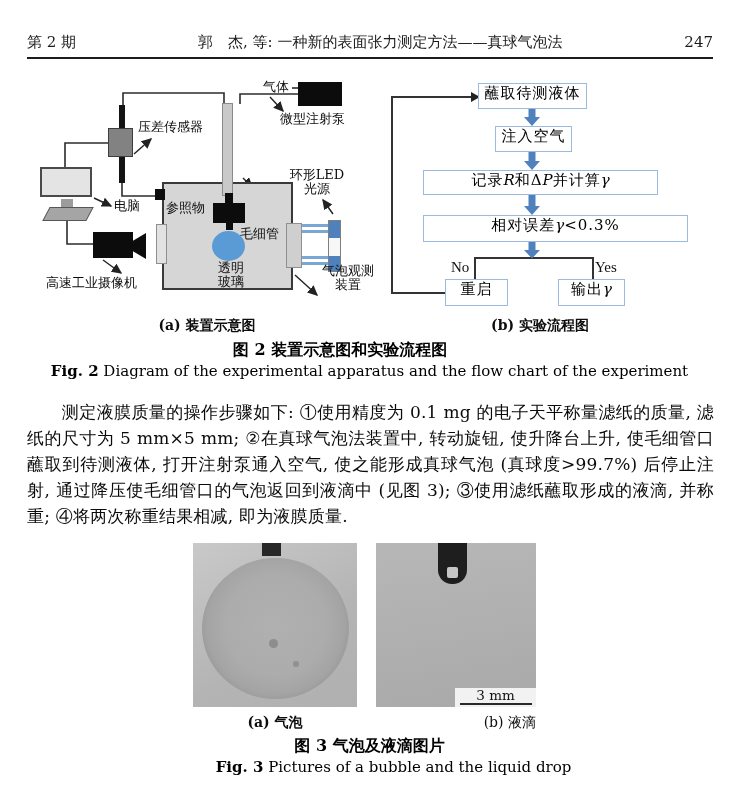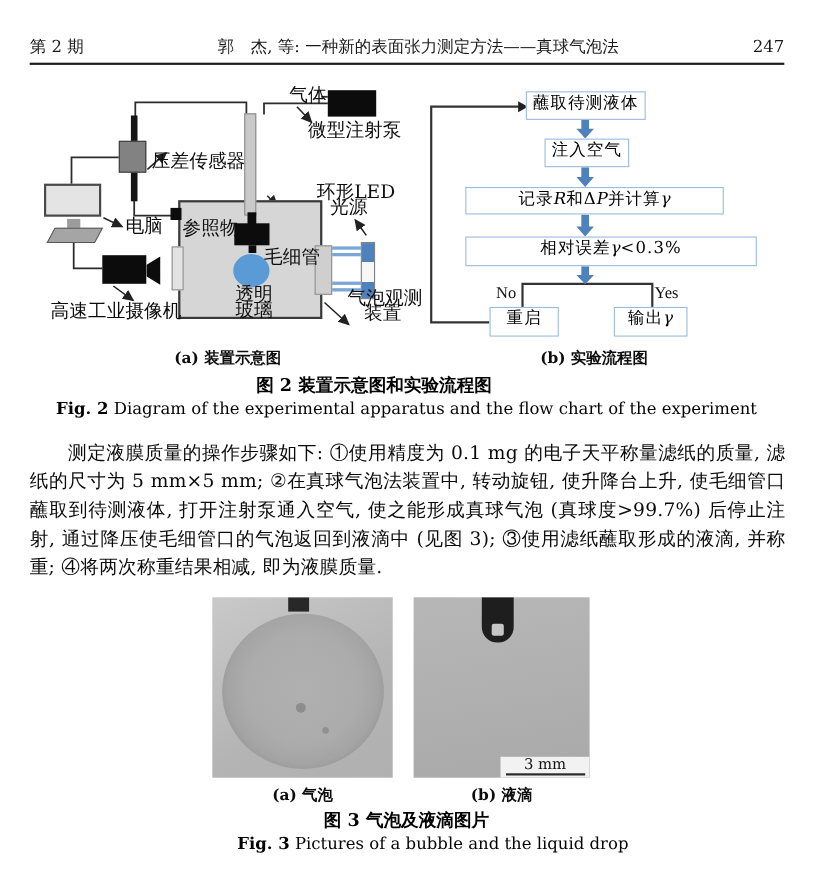--- a/index.html
+++ b/index.html
@@ -1,21 +1,21 @@
 <!DOCTYPE html>
 <html><head>
 <meta charset="utf-8">
 <style>
   html,body{margin:0;padding:0;background:#ffffff;}
   .page{position:relative;width:739px;height:794px;background:#fff;overflow:hidden;
         font-family:"DejaVu Serif","Liberation Serif",serif;color:#111;}
   .abs{position:absolute;}
   .hdr{display:flex;justify-content:space-between;align-items:baseline;font-size:15px;color:#1a1a1a;}
   .rule{background:#1c1c1c;}
-  .lbl{font-size:17px;line-height:14px;color:#0d0d0d;white-space:nowrap;}
+  .lbl{font-size:13px;line-height:14px;color:#0d0d0d;white-space:nowrap;}
   .lblc{text-align:center;}
   .shape{box-sizing:border-box;}
   .fbox{position:absolute;box-sizing:border-box;border:1.5px solid #9cbade;background:#fff;
         display:flex;align-items:flex-start;justify-content:center;font-size:15px;color:#000;letter-spacing:1px;}
   .fbox i{font-style:italic;letter-spacing:0;font-family:"DejaVu Serif",serif;}
   .branchlbl{font-size:15px;color:#111;font-family:"Liberation Serif",serif;}
   .cap{font-size:14px;color:#0d0d0d;text-align:center;}
   .capcn{font-size:16px;font-weight:bold;text-align:center;color:#000;}
   .capen{font-size:15px;text-align:center;color:#000;}
   .capen b{font-weight:bold;}
@@ -99,21 +99,21 @@
   <div class="abs shape" style="left:212px;top:231px;width:33px;height:30px;border-radius:50%;background:#5b9bd5;"></div>
 
   <div class="abs shape" style="left:302px;top:224px;width:26px;height:3px;background:#7aa7d4;"></div>
   <div class="abs shape" style="left:302px;top:230px;width:26px;height:3px;background:#7aa7d4;"></div>
   <div class="abs shape" style="left:302px;top:256px;width:26px;height:3px;background:#7aa7d4;"></div>
   <div class="abs shape" style="left:302px;top:262px;width:26px;height:3px;background:#7aa7d4;"></div>
   <div class="abs shape" style="left:328px;top:220px;width:13px;height:52px;border:1px solid #7f7f7f;background:linear-gradient(to bottom,#4f81bd 0 17px,#f7f7f7 17px 35px,#4f81bd 35px 52px);"></div>
 
   <div class="abs lbl" style="left:263px;top:80px;">气体</div>
   <div class="abs lbl" style="left:280px;top:112px;">微型注射泵</div>
-  <div class="abs lbl" style="left:138px;top:120px;margin-top:20px;">压差传感器</div>
+  <div class="abs lbl" style="left:138px;top:120px;">压差传感器</div>
   <div class="abs lbl" style="left:114px;top:199px;">电脑</div>
   <div class="abs lbl" style="left:46px;top:276px;">高速工业摄像机</div>
   <div class="abs lbl" style="left:166px;top:201px;">参照物</div>
   <div class="abs lbl" style="left:240px;top:187px;margin-top:40px;">毛细管</div>
   <div class="abs lbl lblc" style="left:288px;top:168px;width:58px;">
     <div>环形LED</div>
     <div>光源</div>
   </div>
   <div class="abs lbl lblc" style="left:207px;top:261px;width:48px;">
     <div>透明</div>
@@ -173,20 +173,20 @@
   <div class="photo" style="left:376px;top:543px;width:160px;height:164px;background:linear-gradient(170deg,#b7b7b7,#a9a9a9);">
     <div class="abs" style="left:62px;top:0;width:29px;height:41px;background:#1e1e1e;border-radius:0 0 14px 14px;"></div>
     <div class="abs" style="left:71px;top:24px;width:11px;height:11px;background:#c6c6c6;border-radius:2px;"></div>
     <div class="abs" style="left:79px;top:145px;width:81px;height:19px;background:#f2f2f2;display:flex;flex-direction:column;align-items:center;justify-content:flex-start;">
       <span style="font-size:13.5px;line-height:14px;color:#111;">3 mm</span>
       <div style="width:72px;height:2px;background:#2a2a2a;margin-top:0.5px;"></div>
     </div>
   </div>
 
   <div class="abs cap" style="left:195px;top:714px;width:160px;font-weight:bold;">(a) 气泡</div>
-  <div class="abs cap" style="left:376px;top:714px;width:160px;font-weight:bold;">(b) 液滴</div>
+  <div class="abs cap" style="left:376px;top:714px;width:160px;font-weight:normal;text-align:right;">(b) 液滴</div>
   <div class="abs capcn" style="left:0;top:736px;width:739px;">图 3  气泡及液滴图片</div>
   <div class="abs capen" style="left:0;top:758px;width:739px;padding-left:24px;">
     <b>Fig. 3</b>
     <span>Pictures of a bubble and the liquid drop</span>
   </div>
 
 </div>
 
 </body></html>

